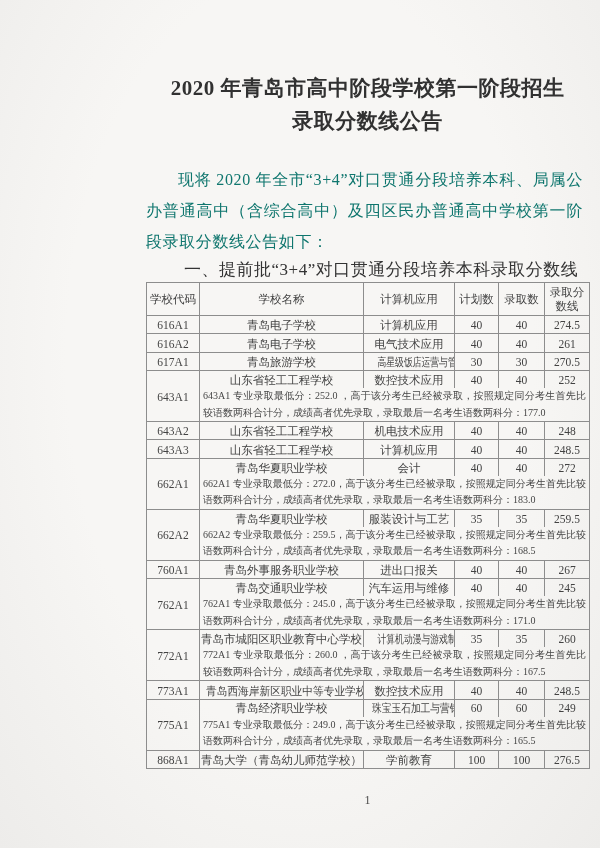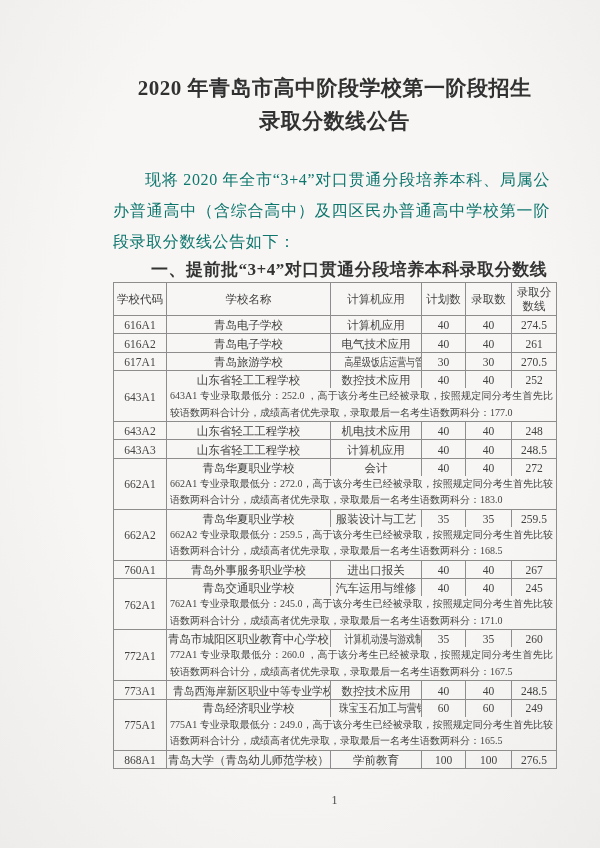--- a/index.html
+++ b/index.html
@@ -4,35 +4,35 @@
 <style>
   html,body{margin:0;padding:0;}
   body{
     width:600px;height:848px;overflow:hidden;position:relative;
     background:#f3f2f0;
     background-image:radial-gradient(ellipse at 50% 42%, #f7f6f4 55%, #edecea 100%);
     font-family:"Liberation Serif","DejaVu Serif",serif;
     color:#3e3e3e;
     -webkit-font-smoothing:antialiased;
   }
-  .sheet{width:443px;margin-left:85px;padding-left:28px;}
+  .sheet{width:443px;margin-left:118px;padding-left:28px;}
   .doc-title{
     margin:72px 0 0 0;
     font-size:21px;line-height:33px;font-weight:bold;
     text-align:center;color:#313131;letter-spacing:0.5px;
   }
   .doc-title span{display:block;}
   .intro{
     margin:26px 0 0 0;width:437px;
     font-size:16px;line-height:31px;letter-spacing:0.6px;
     text-indent:2em;text-align:justify;color:#0f766e;
   }
   .section-heading{
     margin:2px 0 0 0;padding-left:38px;
-    font-size:17px;line-height:22px;font-weight:bold;color:#333;
+    font-size:17px;line-height:22px;font-weight:normal;color:#333;
     letter-spacing:0.5px;
   }
   table.score-table{
     border-collapse:collapse;table-layout:fixed;width:443px;margin-top:1px;border-radius:14px;
   }
   .score-table th,.score-table td{
     border:1px solid #8d8d8d;text-align:center;vertical-align:middle;
     padding:0;font-size:11.5px;color:#424242;font-weight:normal;
     overflow:hidden;
   }

